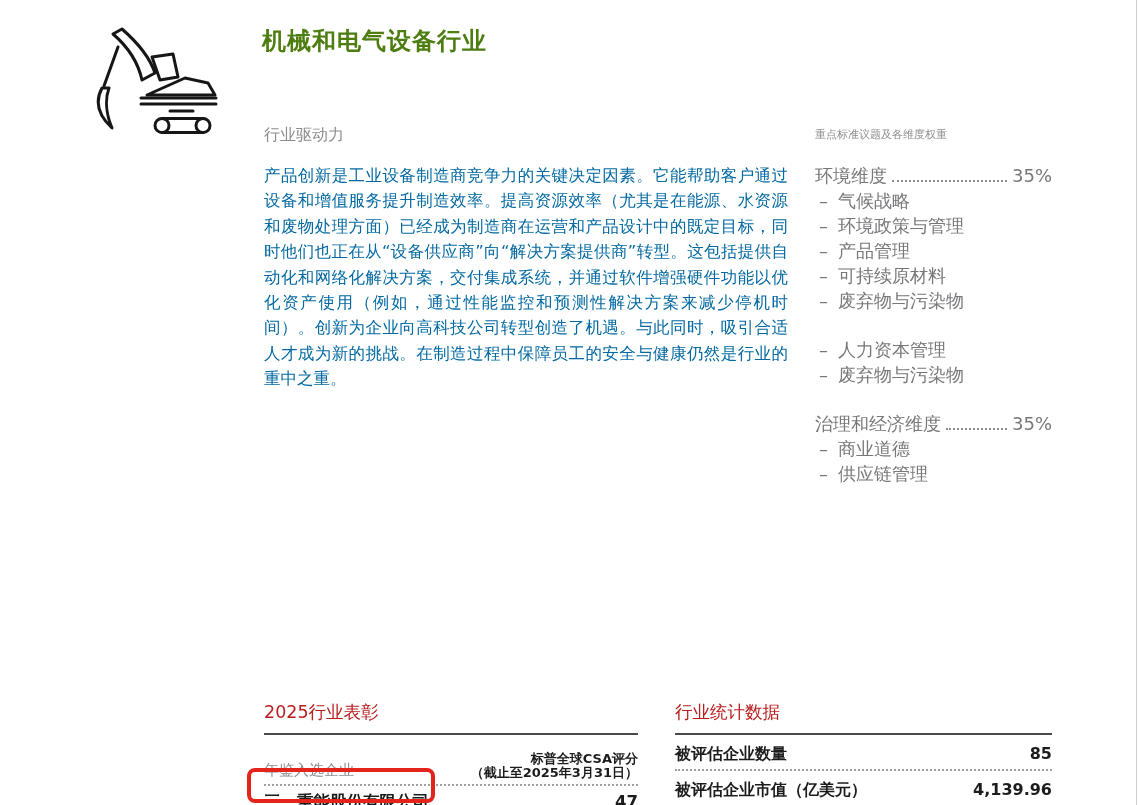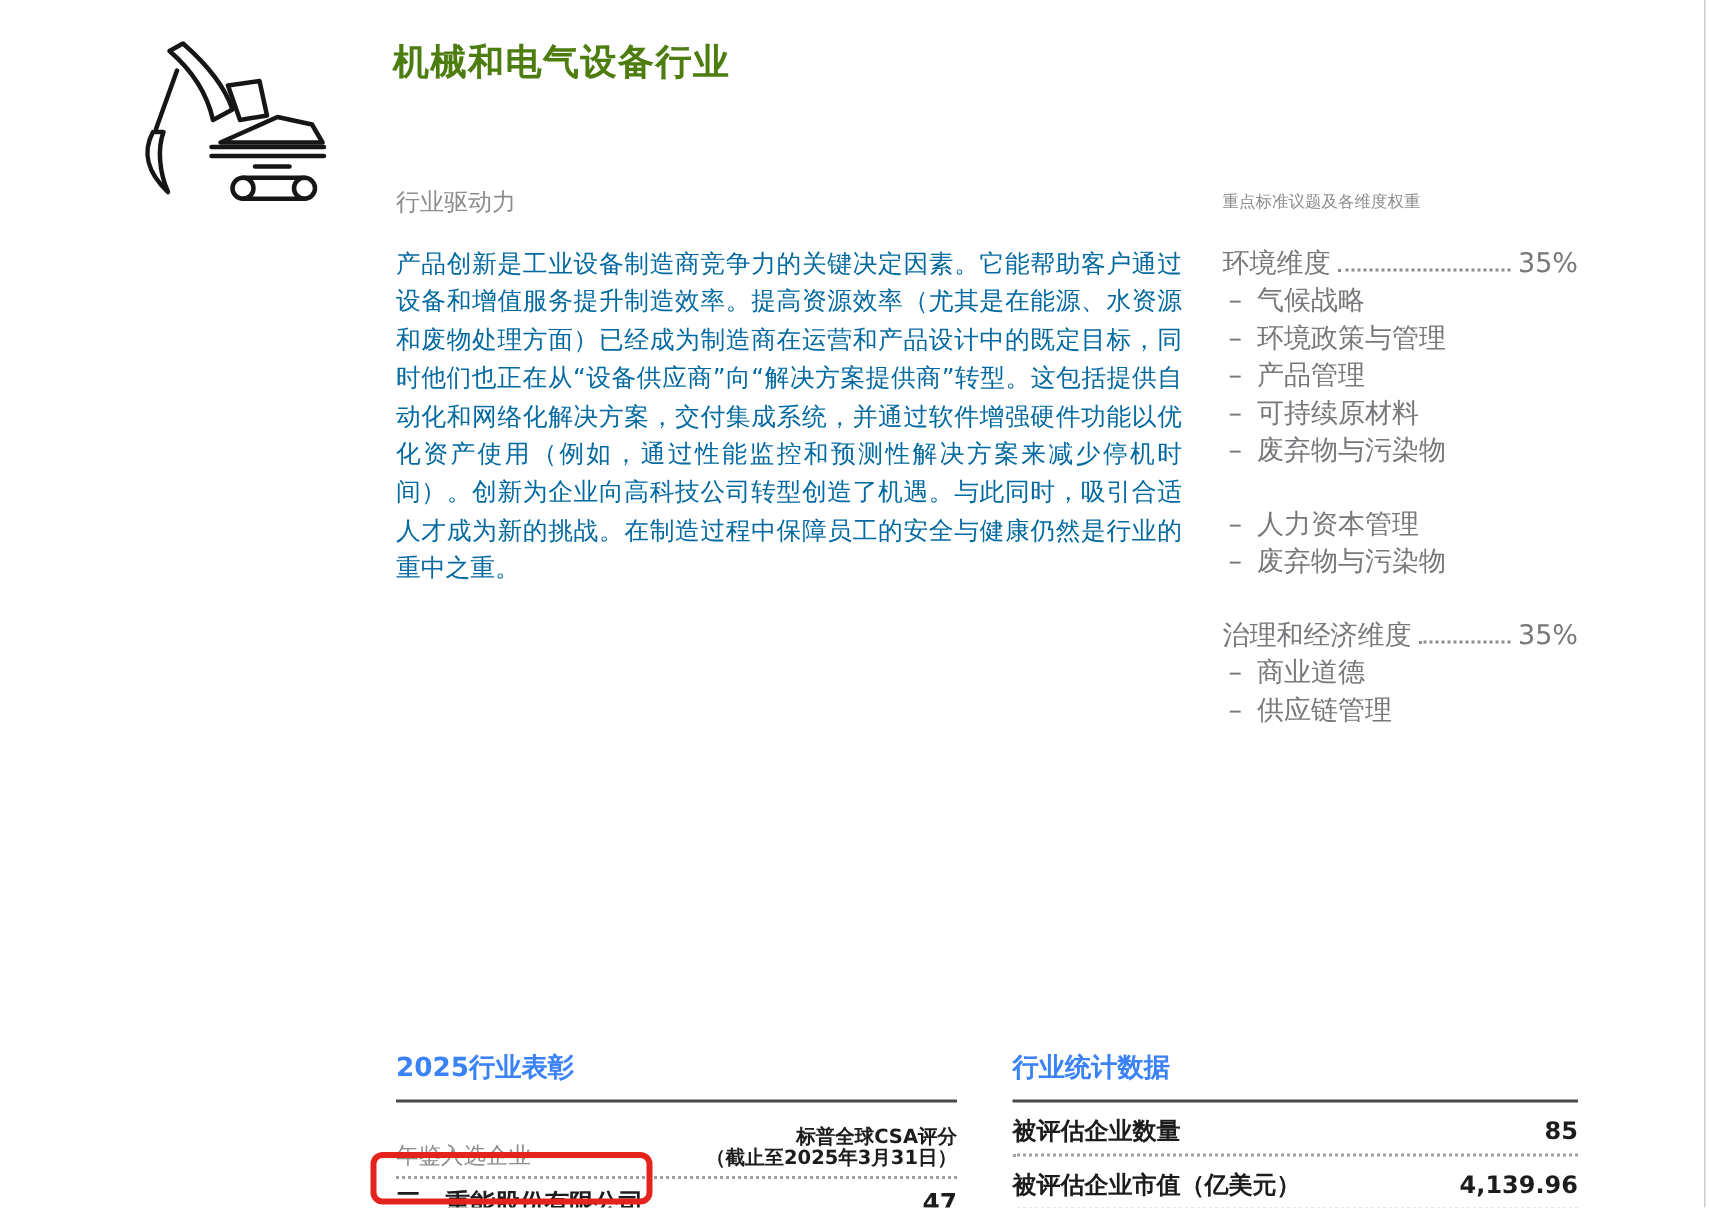--- a/index.html
+++ b/index.html
@@ -59,22 +59,22 @@
   .dim-weight { white-space: nowrap; }
   .dim-items { list-style: none; margin: 0; padding: 0; }
   .dim-items li { display: flex; line-height: 25px; }
   .dim-dash { margin: 0 10px 0 4px; flex: 0 0 auto; }
 
   
   .btable { position: absolute; top: 700px; }
   .btable-left  { left: 264px; width: 374px; }
   .btable-right { left: 675px; width: 377px; }
   .btable-heading {
-    margin: 0; font-size: 17.5px; font-weight: 700;
-    color: #3b82f6; line-height: 24px;
+    margin: 0; font-size: 17.5px; font-weight: 400;
+    color: #b91c1c; line-height: 24px;
   }
   .btable-rule {
     margin-top: 9px;
     border-top: 2px solid #4a4a4a;
   }
   .rec-header-row {
     display: flex; justify-content: space-between; align-items: flex-end;
     padding: 5px 0 5px 0;
     border-bottom: 2px dotted #a0a0a0;
     margin-top: 12px;

